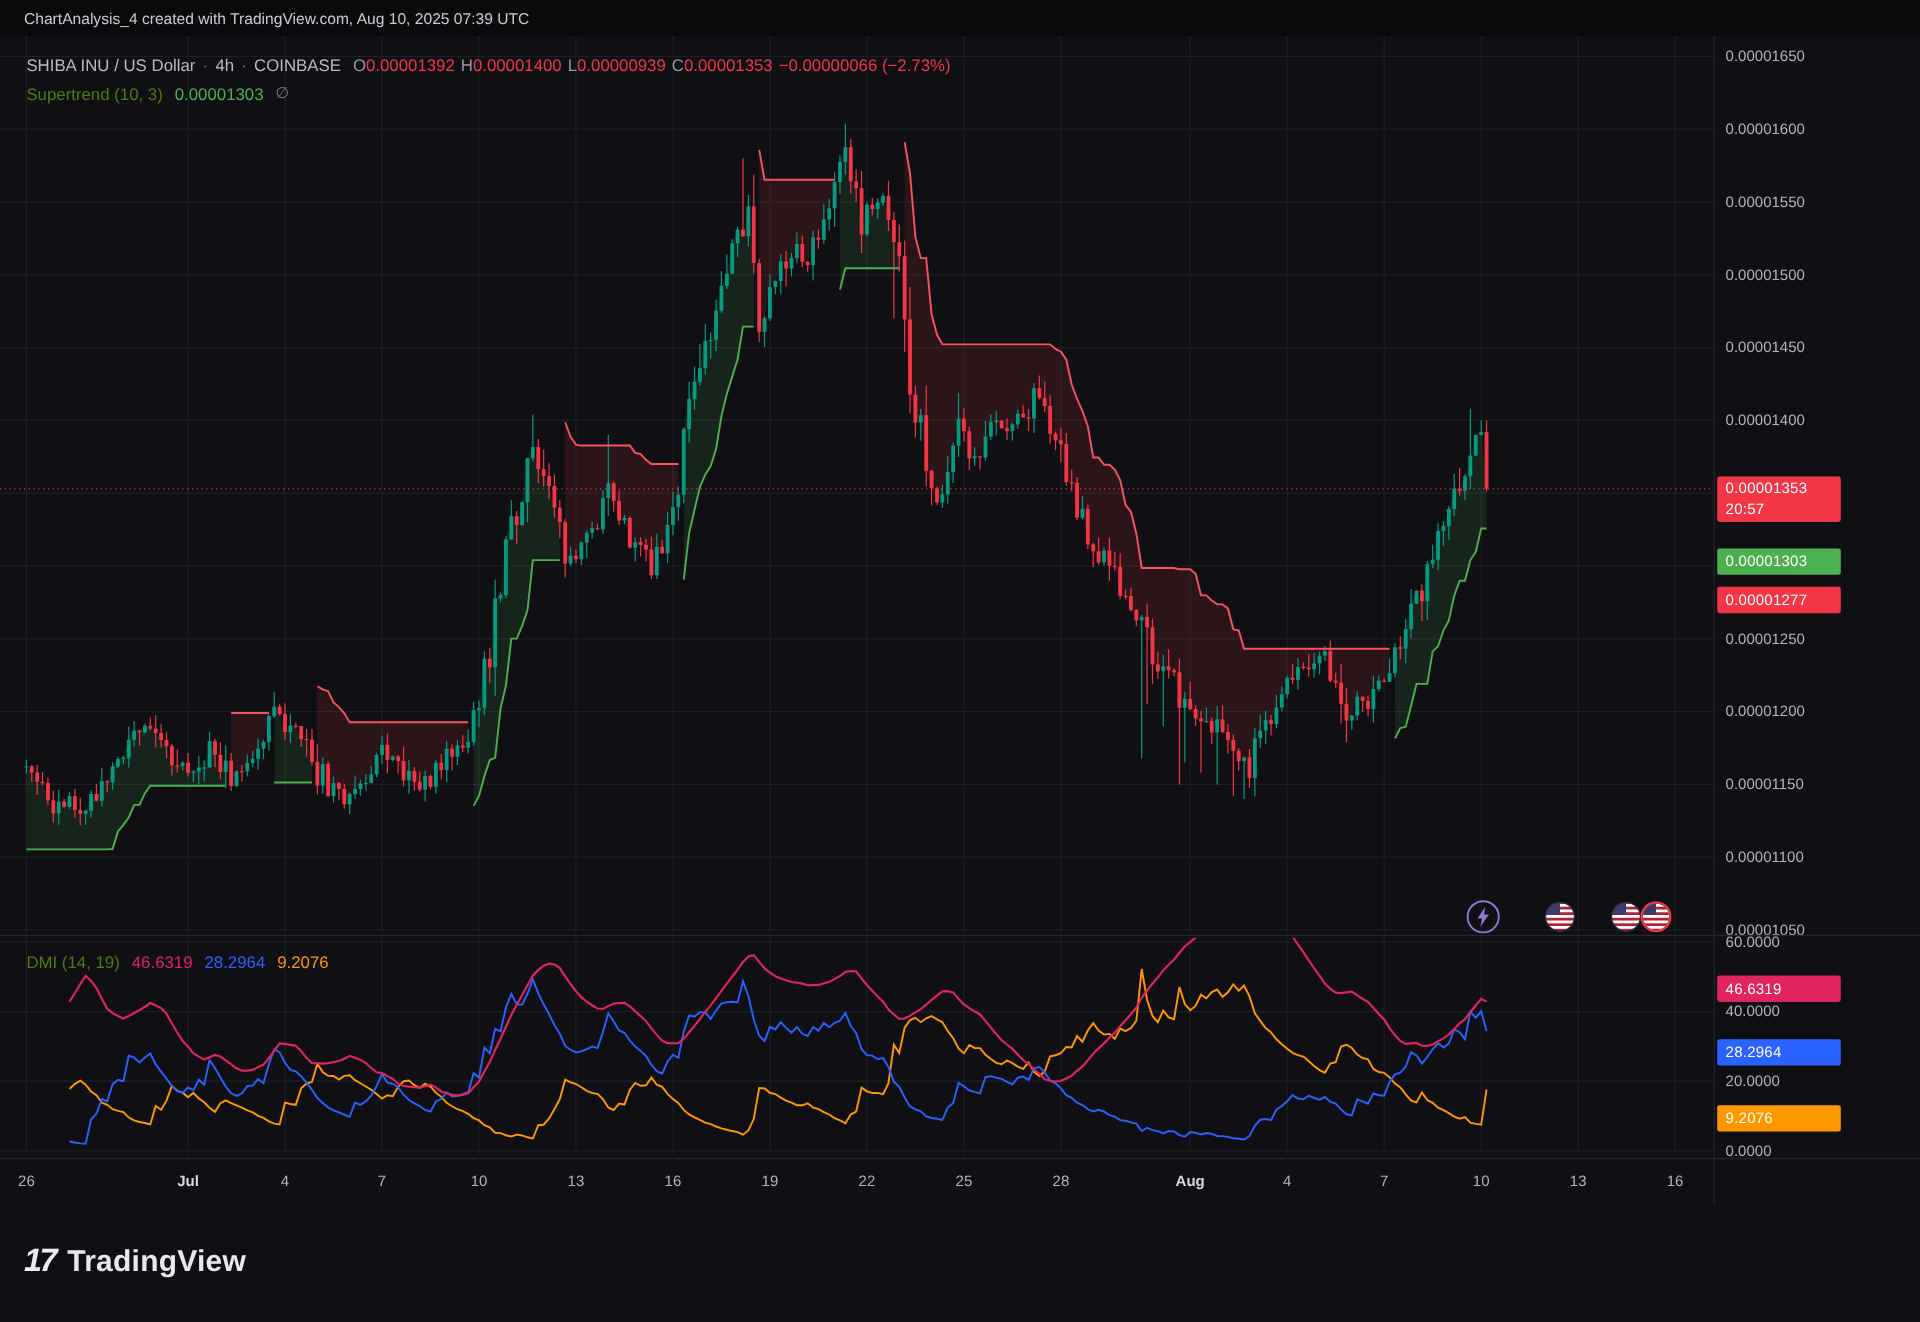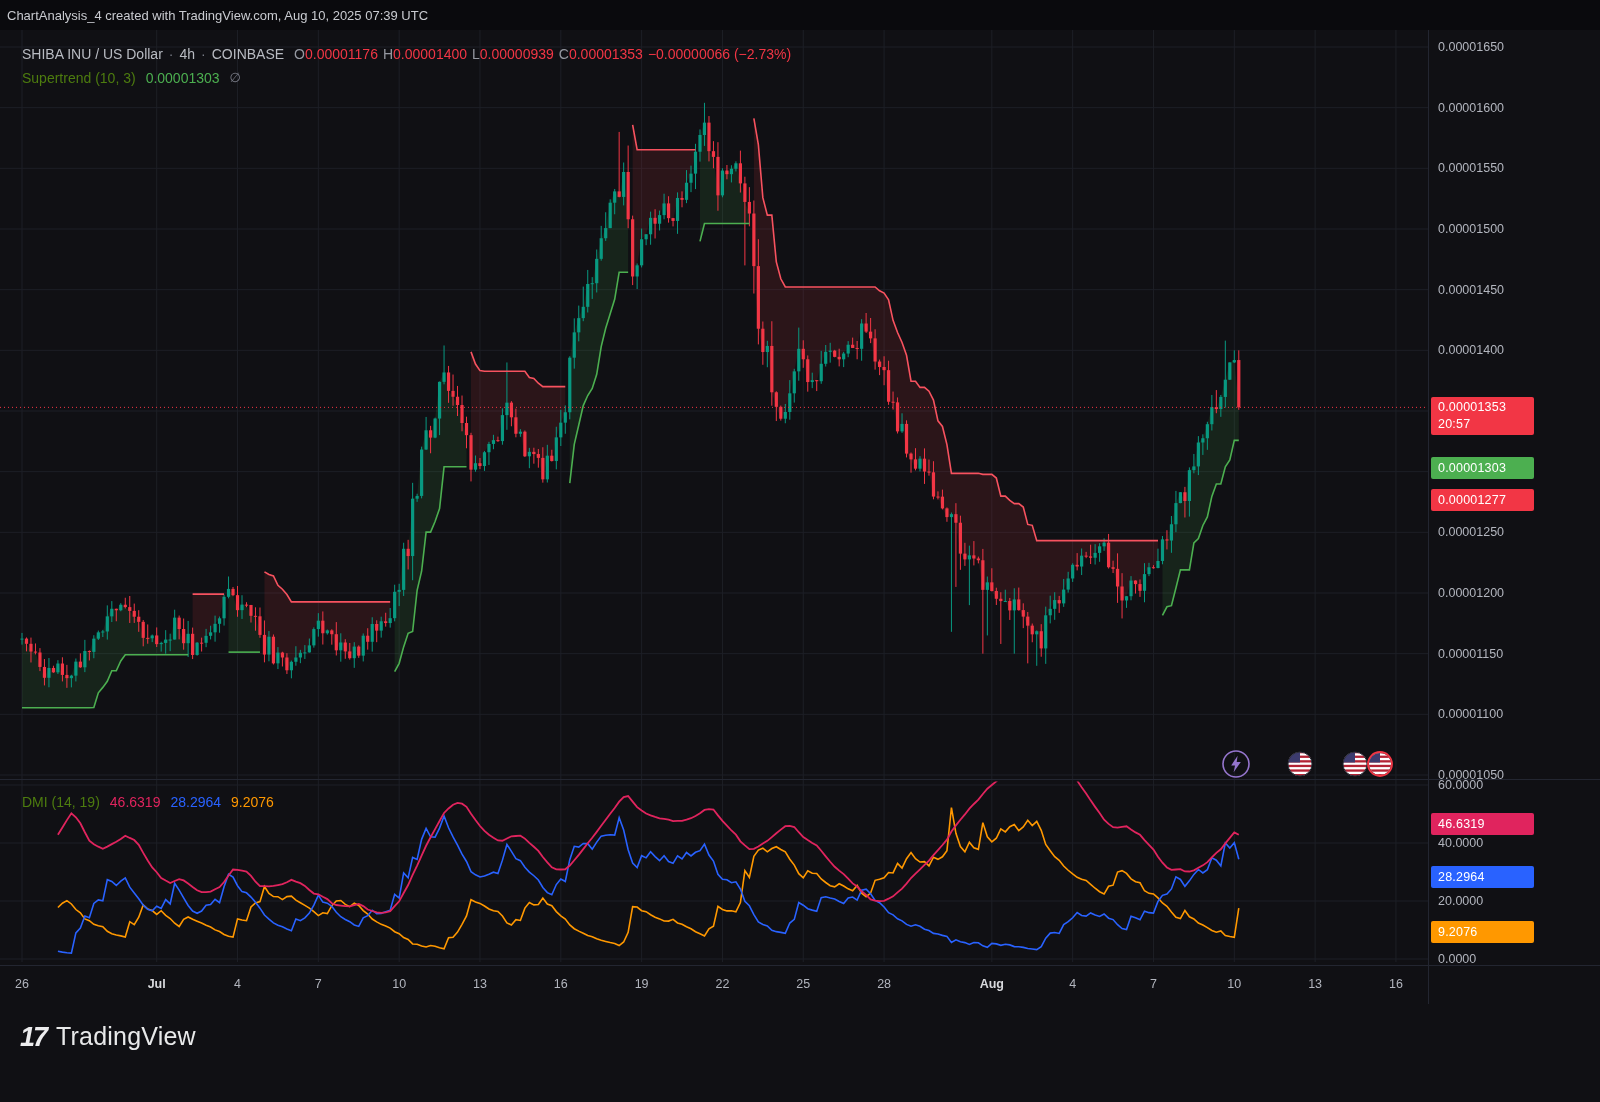--- a/index.html
+++ b/index.html
@@ -7,21 +7,21 @@
   body{
     position:relative;
     background:var(--c-bg,#101014);
     font-family:"Liberation Sans",sans-serif;
     color:var(--c-text,#d1d4dc);
     -webkit-font-smoothing:antialiased;
   }
   .topbar{
     position:absolute;left:0;top:0;width:1600px;height:30px;
     background:var(--c-topbar_bg,#0b0b0e);
-    display:flex;align-items:center;padding-left:7px;
+    display:flex;align-items:center;padding-left:20px;
     font-size:13px;color:#c9cbd0;z-index:7;
   }
   svg.chart{position:absolute;left:0;top:0;z-index:1}
   .legend{position:absolute;z-index:5;display:flex;align-items:flex-start;font-size:14px;white-space:nowrap}
   .legend .gap{width:10px}
   .legend .sgap{width:5px}
   .legend .sep{color:#787b86;padding:0 6px}
   .legend .k{color:#9598a1}
   .legend .dn{color:var(--c-down,#f23645)}
   .legend .stv{color:var(--c-st_up,#4caf50)}
@@ -39,24 +39,24 @@
   }
   .badge.two{height:38px;line-height:17px;padding-top:2px}
   .b-red{background:var(--c-down,#f23645)}
   .b-green{background:var(--c-st_up,#4caf50)}
   .b-adx{background:var(--c-adx,#e0245e)}
   .b-blue{background:var(--c-plus_di,#2962ff)}
   .b-orange{background:var(--c-minus_di,#ff9800)}
   .marker{position:absolute;z-index:5}
   .footer{
     position:absolute;left:20px;top:1022px;height:44px;z-index:5;
-    display:flex;align-items:flex-start;gap:10px;
+    display:flex;align-items:flex-end;gap:10px;
   }
   .tv-mark{font-weight:800;font-size:27px;color:#ececee;font-style:italic;letter-spacing:-2px}
-  .tv-word{font-weight:400;font-size:25px;color:#e8e9ea;letter-spacing:.2px}
+  .tv-word{font-weight:700;font-size:25px;color:#e8e9ea;letter-spacing:.2px}
 </style>
 </head>
 <body>
 
 <div class="topbar">
   <span>ChartAnalysis_4 created with TradingView.com, Aug 10, 2025 07:39 UTC</span>
 </div>
 
 <svg class="chart" id="chart-svg" width="1600" height="1102">
     <defs>
@@ -726,21 +726,21 @@
 <div class="axis-hit" style="left:0;top:966px;width:1428px;height:38px"></div>
 
 <div class="legend" style="left:22px;top:46px">
   <span class="muted">SHIBA INU / US Dollar</span>
   <span class="sep">·</span>
   <span class="muted">4h</span>
   <span class="sep">·</span>
   <span class="muted">COINBASE</span>
   <span class="gap"></span>
   <span class="k">O</span>
-    <span class="dn">0.00001176</span>
+    <span class="dn">0.00001392</span>
   <span class="sgap"></span>
   <span class="k">H</span>
     <span class="dn">0.00001400</span>
   <span class="sgap"></span>
   <span class="k">L</span>
     <span class="dn">0.00000939</span>
   <span class="sgap"></span>
   <span class="k">C</span>
     <span class="dn">0.00001353</span>
   <span class="sgap"></span>

